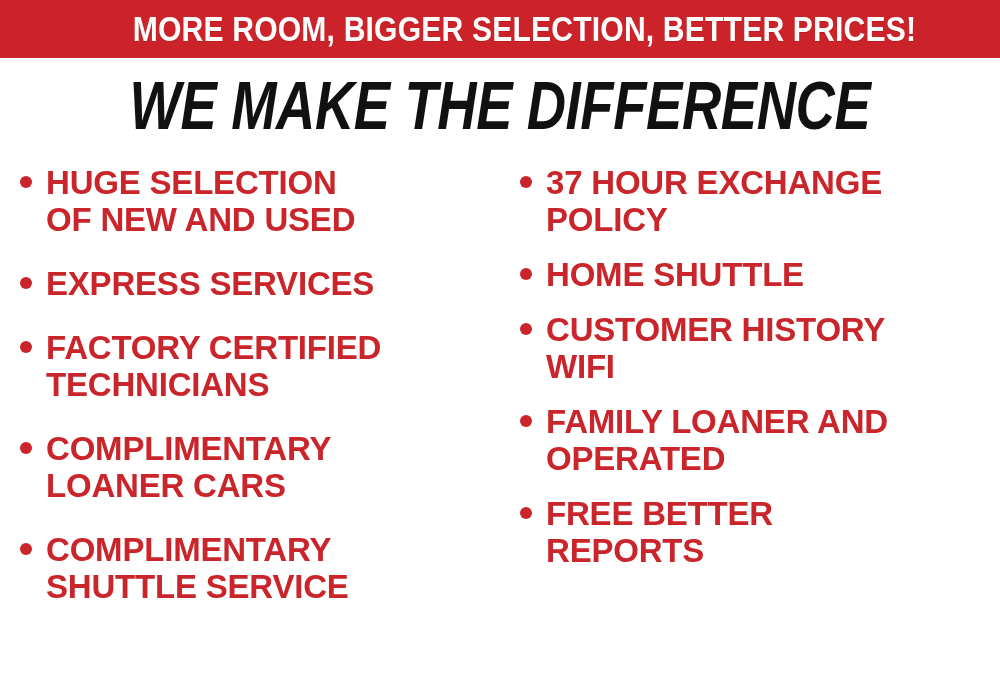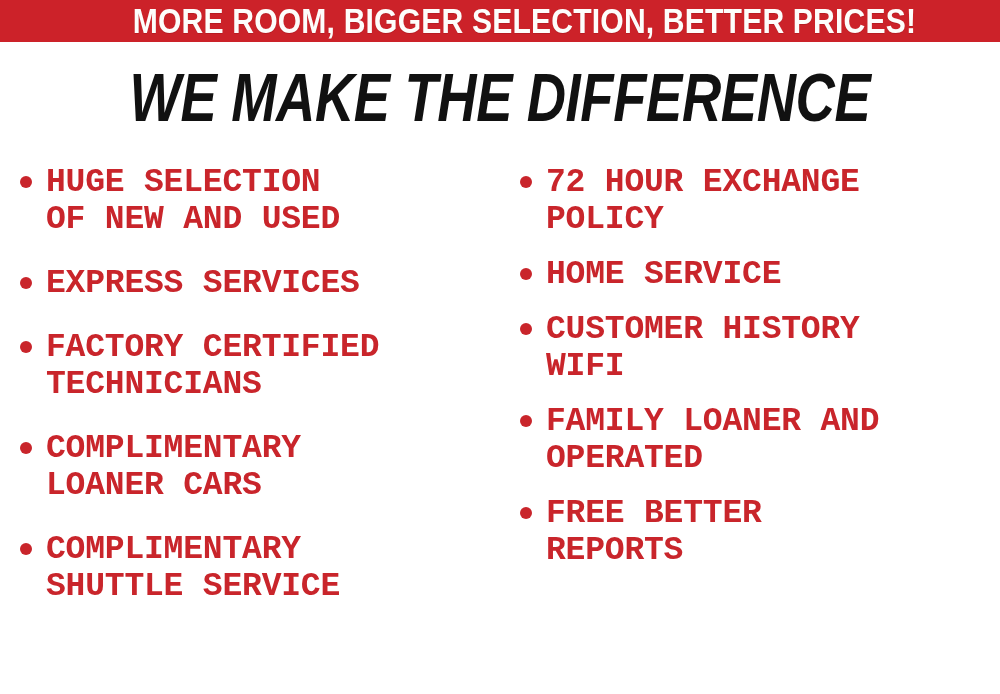--- a/index.html
+++ b/index.html
@@ -15,21 +15,21 @@
     overflow: hidden;
     position: relative;
   }
 
   
   .banner {
     position: absolute;
     left: 0;
     top: 0;
     width: 1000px;
-    height: 42px;
+    height: 58px;
     background: #cc2229;
     display: flex;
     align-items: center;
     justify-content: center;
     box-sizing: border-box;
     padding-left: 48px;
   }
   .banner-text {
     color: #fdfdfb;
     font-family: "Liberation Sans", sans-serif;
@@ -44,21 +44,21 @@
   }
 
   
   .headline-wrap {
     position: absolute;
     left: 0;
     top: 62px;
     width: 1000px;
     height: 78px;
     display: flex;
-    align-items: flex-start;
+    align-items: flex-end;
     justify-content: center;
   }
   .headline {
     color: #111111;
     font-family: "Liberation Sans", sans-serif;
     font-weight: bold;
     font-style: italic;
     font-size: 68px;
     line-height: 70px;
     letter-spacing: -0.5px;
@@ -106,21 +106,21 @@
     width: 12px;
     height: 12px;
     border-radius: 50%;
     background: #c9252b;
     flex: 0 0 12px;
     margin-top: 12px;
     margin-right: 14px;
   }
   .bullet-text {
     color: #c9252b;
-    font-family: Liberation Mono, monospace;
+    font-family: Liberation Sans, sans-serif;
     font-weight: bold;
     font-size: 33px;
     line-height: 37px;
     letter-spacing: -0.2px;
     white-space: pre-line;
     text-shadow: 0 1px 0 rgba(255,255,255,0.6);
   }
 </style>
 </head>
 <body>
@@ -158,26 +158,26 @@
     <div class="bullet-item">
       <span class="bullet-dot"></span>
       <span class="bullet-text">COMPLIMENTARY
 SHUTTLE SERVICE</span>
     </div>
   </div>
 
   <div class="column column-right">
     <div class="bullet-item">
       <span class="bullet-dot"></span>
-      <span class="bullet-text">72 HOUR EXCHANGE
+      <span class="bullet-text">37 HOUR EXCHANGE
 POLICY</span>
     </div>
     <div class="bullet-item">
       <span class="bullet-dot"></span>
-      <span class="bullet-text">HOME SERVICE</span>
+      <span class="bullet-text">HOME SHUTTLE</span>
     </div>
     <div class="bullet-item">
       <span class="bullet-dot"></span>
       <span class="bullet-text">CUSTOMER HISTORY
 WIFI</span>
     </div>
     <div class="bullet-item">
       <span class="bullet-dot"></span>
       <span class="bullet-text">FAMILY LOANER AND
 OPERATED</span>

